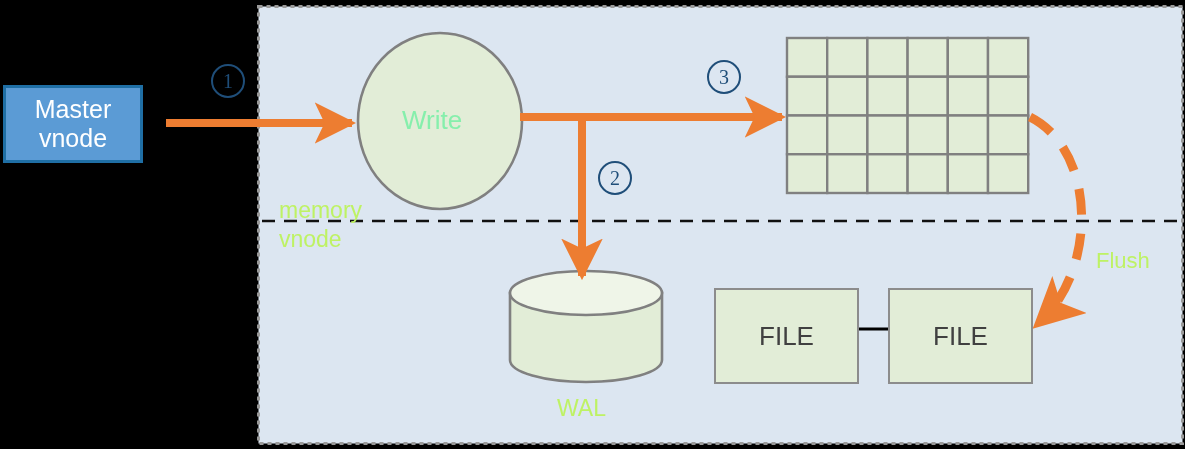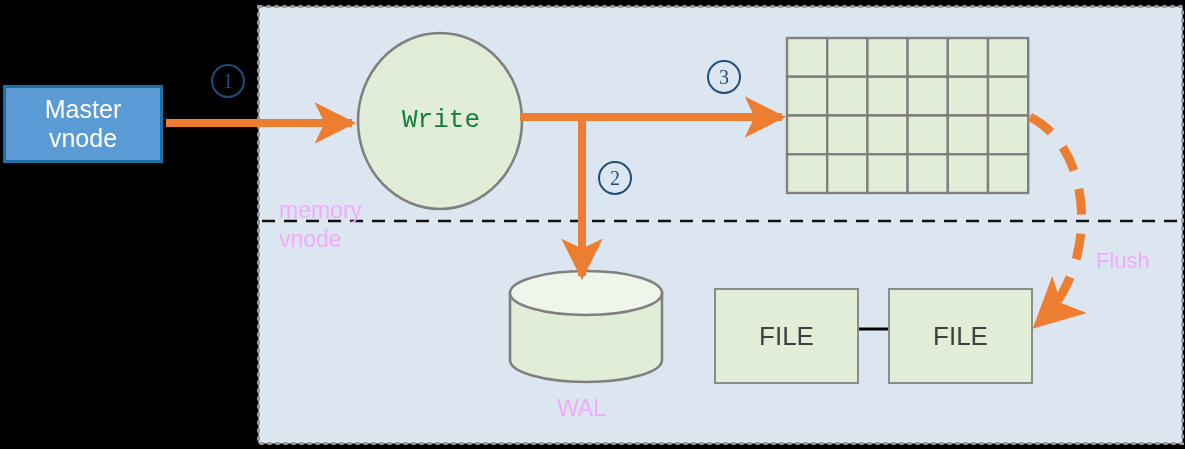--- a/index.html
+++ b/index.html
@@ -18,28 +18,28 @@
   #svg-layer {
     position: absolute;
     left: 0;
     top: 0;
     width: 1185px;
     height: 449px;
   }
   .lbl {
     position: absolute;
     white-space: pre;
-    color: #f0abfc;
+    color: #bef264;
     font-family: "Liberation Sans", sans-serif;
   }
   #master-vnode-box {
     position: absolute;
     left: 3px;
     top: 85px;
-    width: 160px;
+    width: 140px;
     height: 78px;
     background: #5B9BD5;
     border: 3px solid #1F6FA5;
     box-sizing: border-box;
     display: flex;
     flex-direction: column;
     align-items: center;
     justify-content: center;
     line-height: 1.18;
   }
@@ -77,21 +77,21 @@
     align-items: center;
     justify-content: center;
     font-family: "Liberation Serif", serif;
     background: transparent;
   }
   #step-1 { left: 211px; top: 64px; }
   #step-2 { left: 598px; top: 161px; }
   #step-3 { left: 707px; top: 60px; }
   #label-write {
     left: 402px; top: 105px;
-    font-size: 26px; color: #15803d; font-family: Liberation Mono, monospace;
+    font-size: 26px; color: #86efac;
   }
   #label-memory { left: 279px; top: 197px; font-size: 23px; }
   #label-disk   { left: 279px; top: 226px; font-size: 23px; }
   #label-wal    { left: 557px; top: 395px; font-size: 23px; }
   #label-flush  { left: 1096px; top: 248px; font-size: 22px; }
   #label-slave-vnode { left: 1029px; top: 400px; font-size: 23px; }
 </style>
 </head>
 <body>
 

